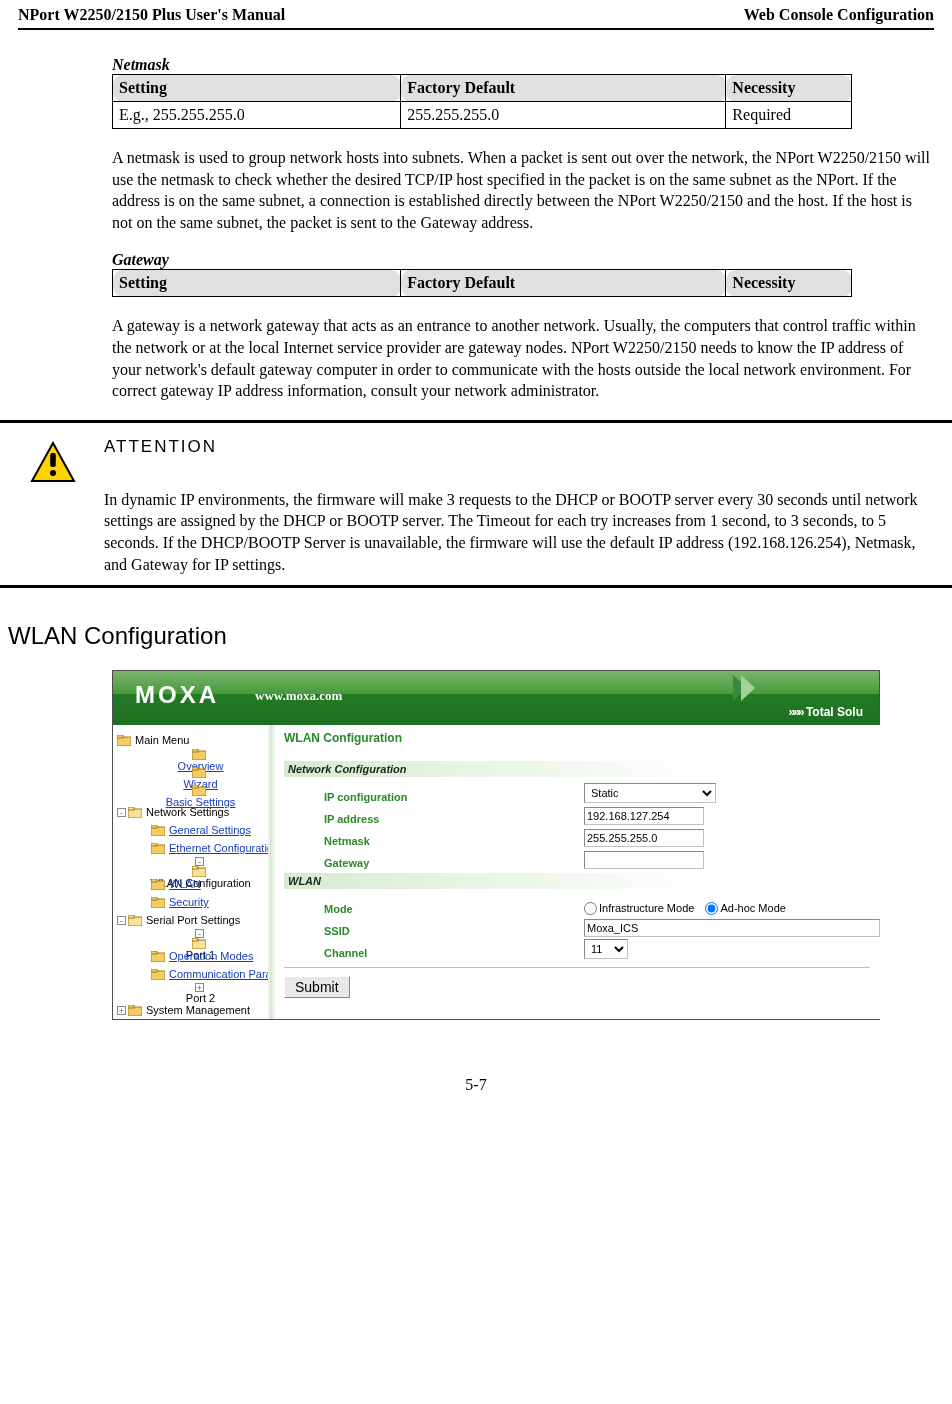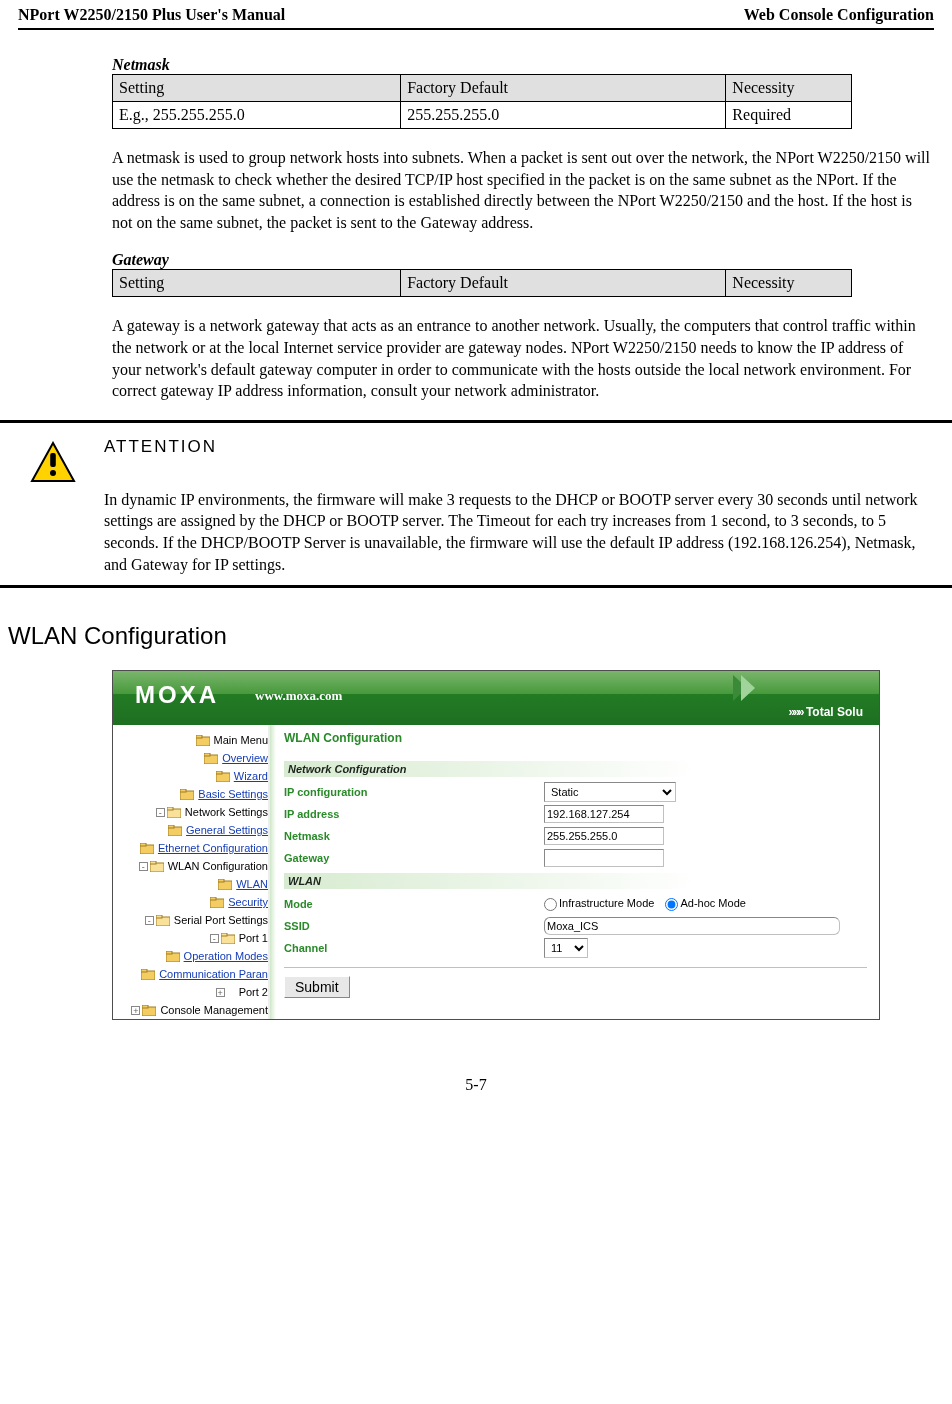--- a/index.html
+++ b/index.html
@@ -40,21 +40,22 @@
   }
   table.settings th, table.settings td {
     border: 1px solid #000;
     padding: 4px 6px;
     text-align: left;
     font-size: 16px;
     font-weight: normal;
   }
   table.settings th {
     background: #e0e0e0;
-    font-weight: normal;
+    font-weight: bold;
+    border-radius: 10px;
   }
   .col-setting { width: 39%; }
   .col-default { width: 44%; }
   .col-necessity { width: 17%; }
   .para {
     font-size: 16px;
     line-height: 1.35;
     margin-bottom: 18px;
     width: 824px;
   }
@@ -146,39 +147,38 @@
     background: #fff;
     padding-top: 6px;
     color: #000;
   }
   .tree-row {
     display: flex;
     align-items: center;
     height: 18px;
     white-space: nowrap;
     padding-left: 4px;
-    justify-content: flex-end;
   }
   .tree-row .exp {
     width: 9px;
     height: 9px;
     border: 1px solid #888;
     font-size: 9px;
     line-height: 8px;
     text-align: center;
     color: #666;
     background: #fff;
     margin-right: 2px;
   }
   .tree-row .exp-gap { width: 12px; display: inline-block; }
   .folder { width: 14px; height: 11px; margin-right: 4px; }
   .folder svg { display: block; }
   .tree-row .lbl { }
   .tree-row .link { color: #153cb5; text-decoration: underline; }
-  .ind1 { padding-left: 20px; }
+  .ind1 { padding-left: 20px; flex-direction: column; }
   .ind2 { padding-left: 38px; }
   .ss-main {
     flex: 1;
     background: #fff;
     border-left: 2px solid #eee;
     position: relative;
   }
   .vstripe {
     position: absolute;
     left: 0; top: 0; bottom: 0;
@@ -200,22 +200,23 @@
     font-style: italic;
     font-weight: bold;
     font-size: 11px;
     color: #1c241e;
     background: linear-gradient(to right, #d7ebd0, #fff 70%);
     padding: 2px 4px;
     margin-bottom: 4px;
   }
   .field-row {
     display: flex;
-    align-items: center;
+    align-items: flex-end;
     height: 22px;
+    margin-left: 40px;
   }
   .field-row .flabel {
     width: 260px;
     color: #2a8a2a;
     font-weight: bold;
     font-size: 11px;
   }
   select.win, input.win {
     font-family: Tahoma, sans-serif;
     font-size: 11px;
@@ -458,21 +459,21 @@
         <span class="lbl">Port 2</span>
       </div>
       <div class="tree-row">
         <span class="exp">+</span>
         <span class="folder">
             <svg width="14" height="11">
               <rect x="0" y="2" width="14" height="9" fill="#f3cd62" stroke="#a07c1f"></rect>
               <rect x="0" y="0" width="6" height="3" fill="#f3cd62" stroke="#a07c1f"></rect>
             </svg>
           </span>
-        <span class="lbl">Console Management</span>
+        <span class="lbl">System Management</span>
       </div>
     </div>
 
     <div class="ss-main">
       <div class="vstripe"></div>
       <div class="ss-inner">
         <div class="ss-h1">WLAN Configuration</div>
 
         <div class="ss-sub">Network Configuration</div>
         <div class="field-row">
@@ -497,21 +498,21 @@
         <div class="ss-sub" style="margin-top:4px">WLAN</div>
         <div class="field-row">
           <span class="flabel">Mode</span>
           <span class="radio-set">
             <label><input type="radio" name="mode" style=""><span>Infrastructure Mode</span></label>
             <label><input type="radio" name="mode" checked="" style=""><span>Ad-hoc Mode</span></label>
           </span>
         </div>
         <div class="field-row">
           <span class="flabel">SSID</span>
-          <input class="win" type="text" style="width: 296px; border-radius: 6px;" value="Moxa_ICS">
+          <input class="win" type="text" style="width: 296px;" value="Moxa_ICS">
         </div>
         <div class="field-row">
           <span class="flabel">Channel</span>
           <select class="win" style="width:44px">
             <option>11</option>
           </select>
         </div>
 
         <hr class="hr-thin">
         <button class="win">Submit</button>

